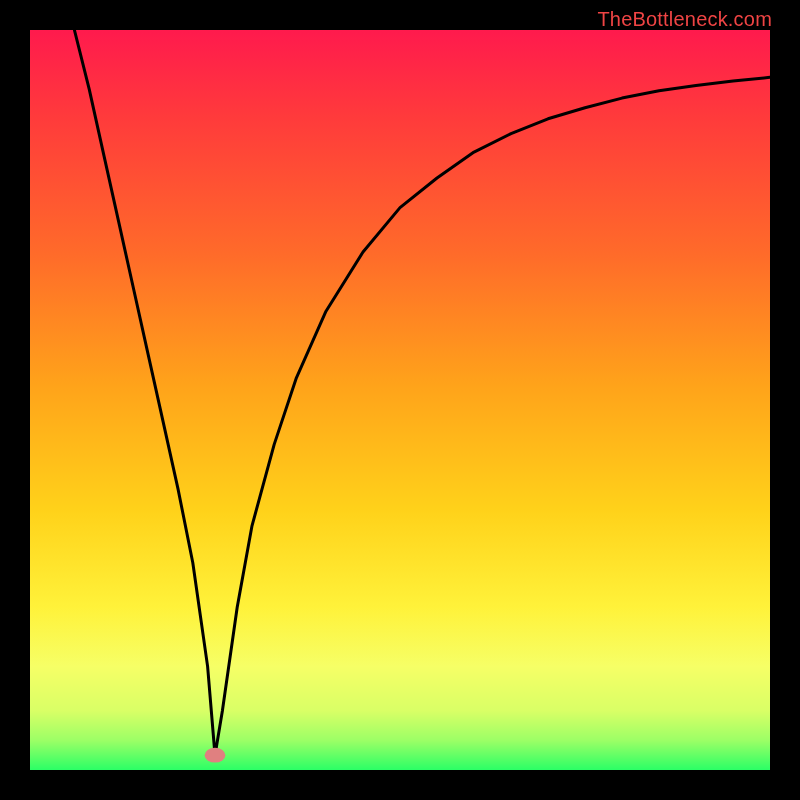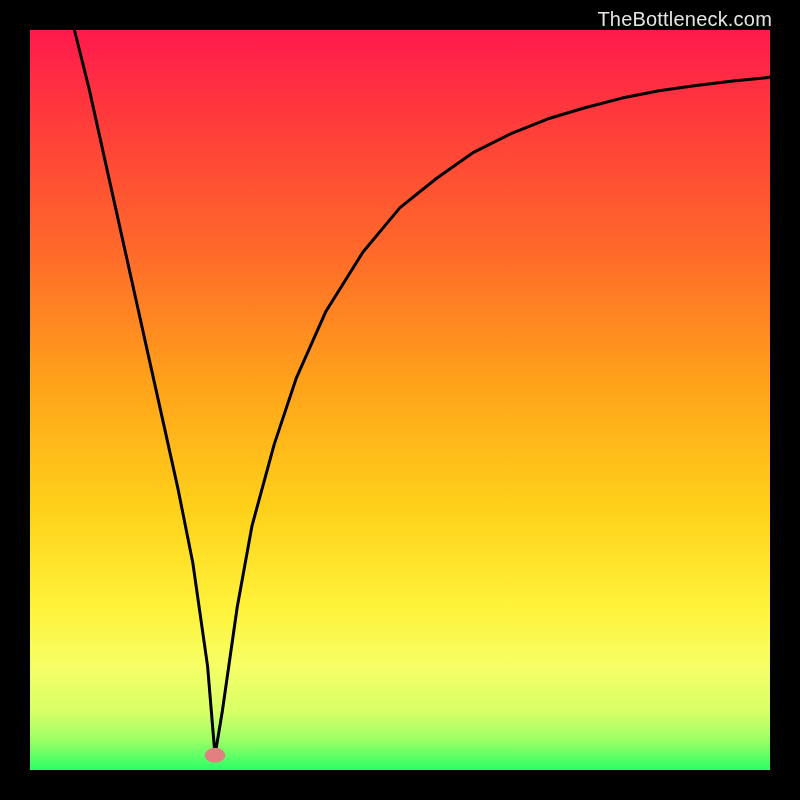--- a/index.html
+++ b/index.html
@@ -23,21 +23,21 @@
     position: absolute;
     left: 0;
     top: 0;
     width: 740px;
     height: 740px;
   }
   .watermark {
     position: absolute;
     top: 8px;
     right: 28px;
-    color: #e5e5e5;
+    color: #ef4444;
     font-size: 20px;
     font-weight: 500;
     letter-spacing: 0.2px;
   }
   svg { display: block; }
 </style>
 </head>
 <body>
 
 <div class="watermark">TheBottleneck.com</div>

